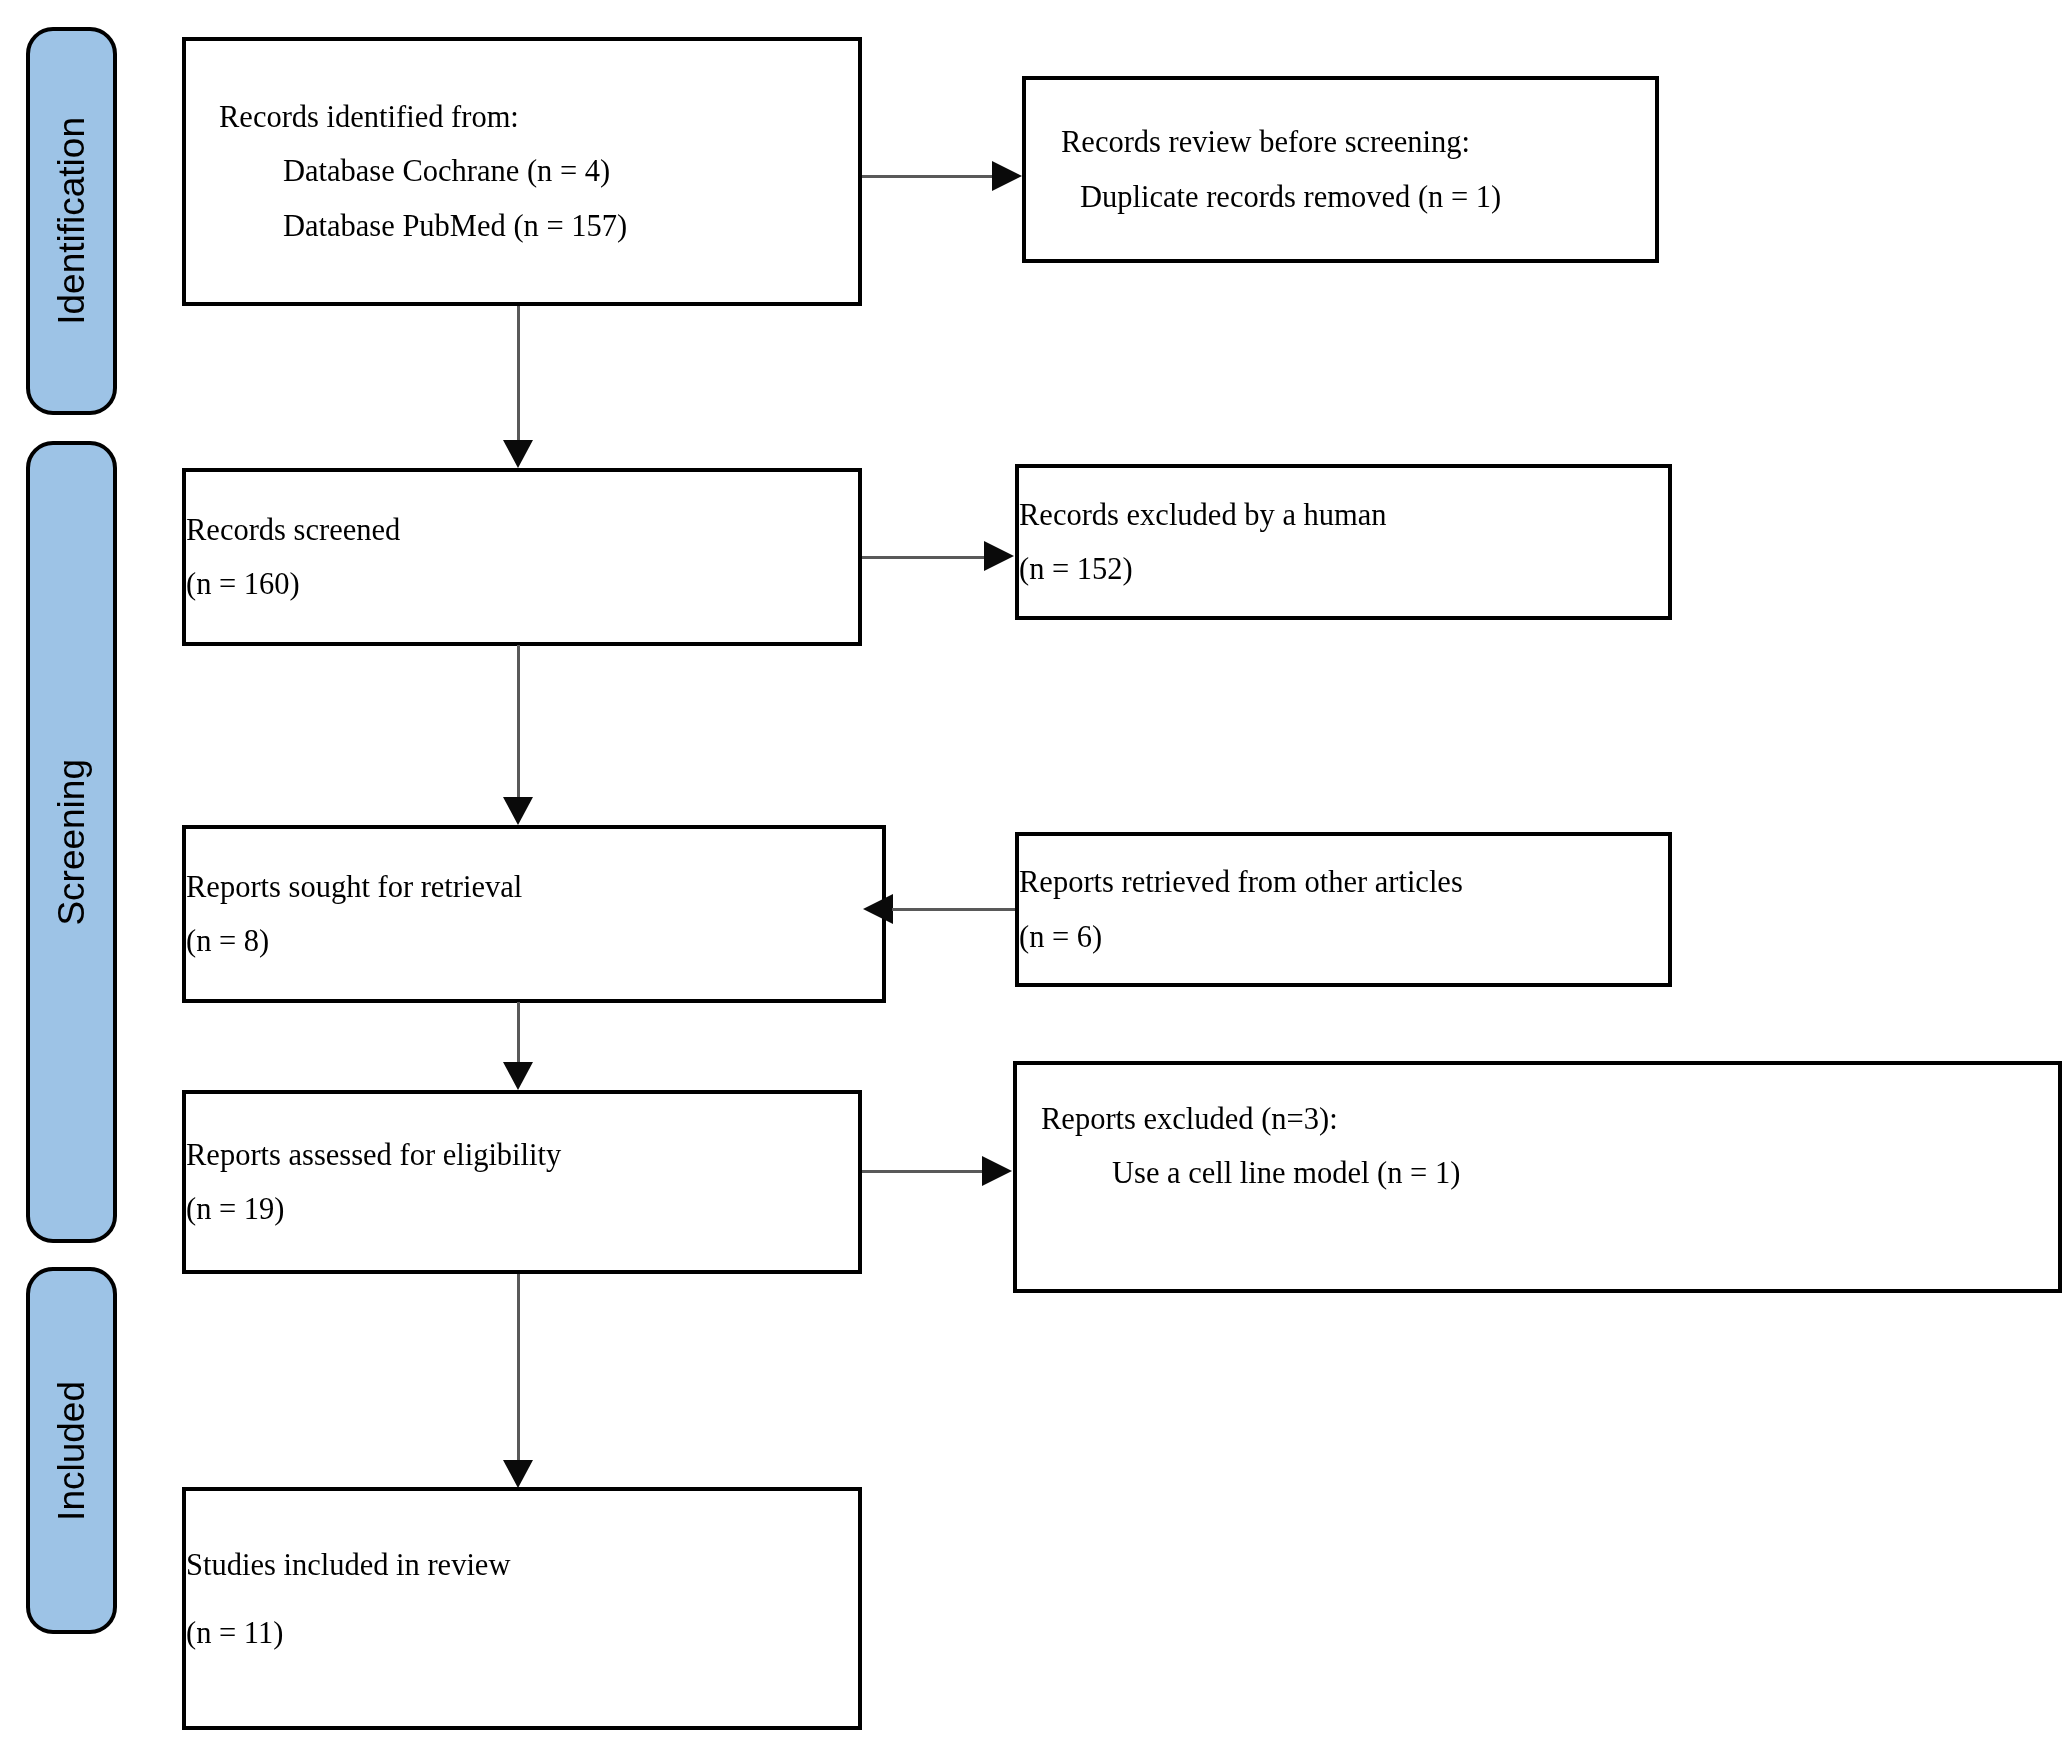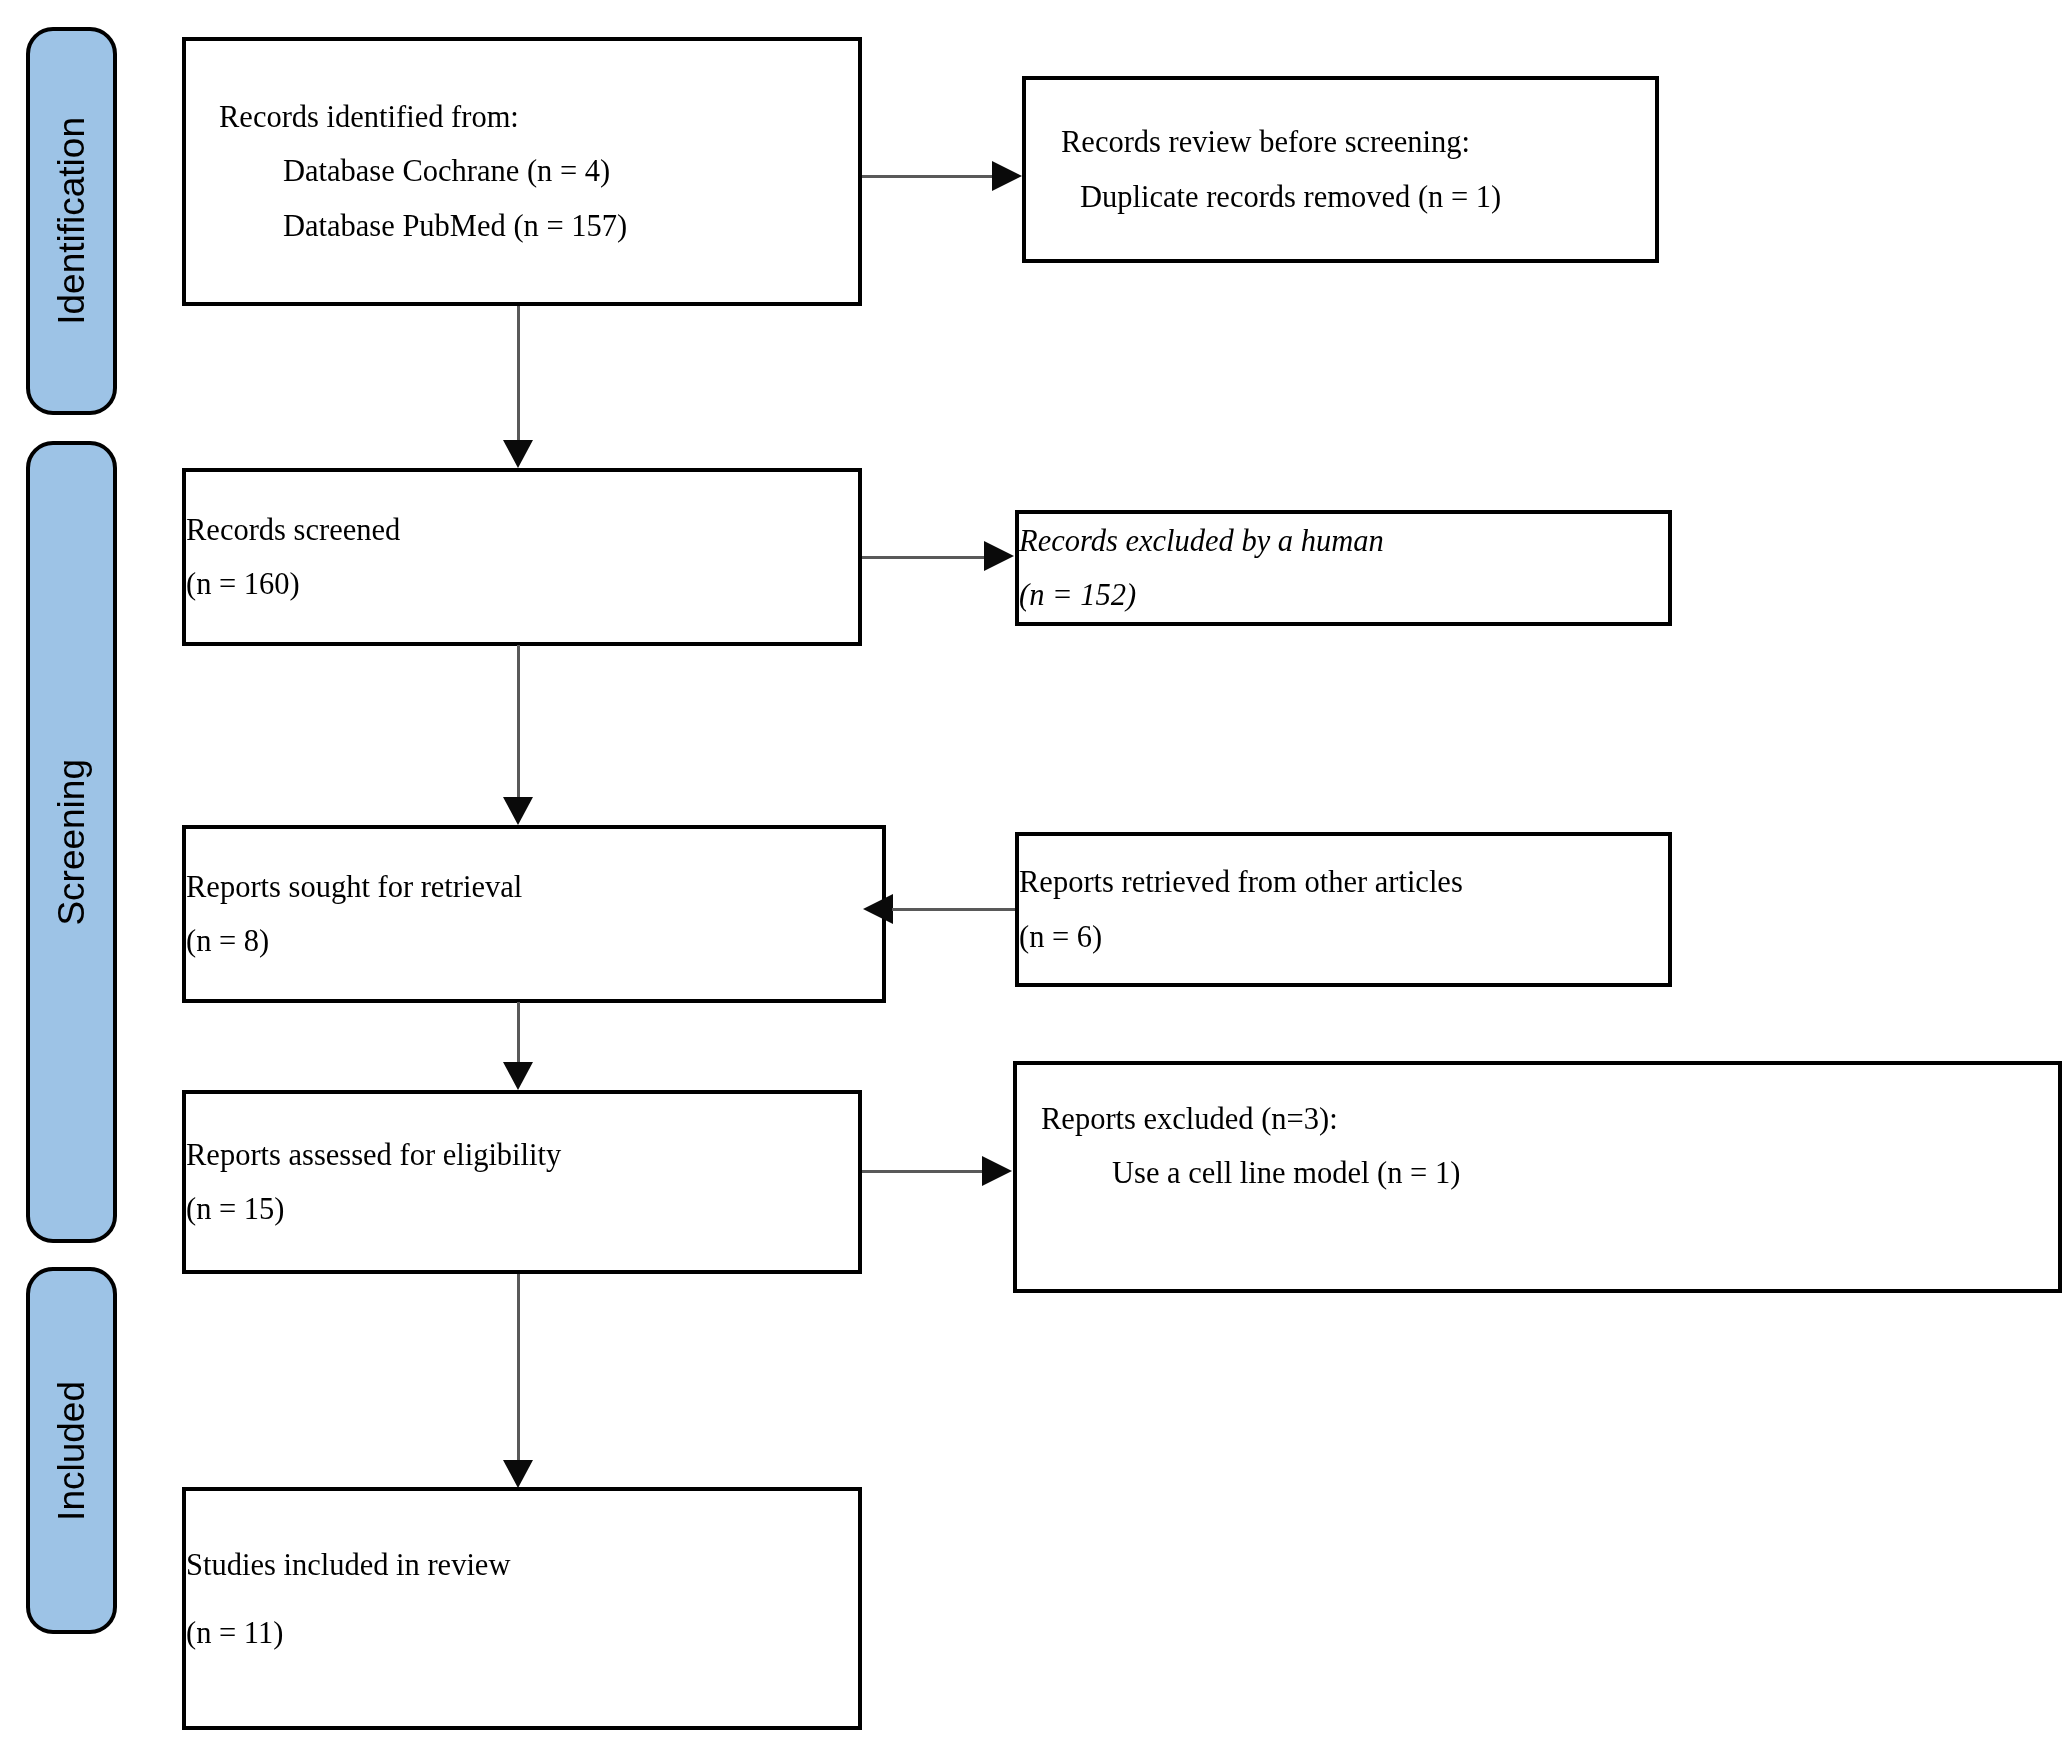--- a/index.html
+++ b/index.html
@@ -83,34 +83,34 @@
   <div>(n = 160)</div>
 </div>
 
 <div class="box center" style="left:182px;top:825px;width:704px;height:178px;">
   <div>Reports sought for retrieval</div>
   <div>(n = 8)</div>
 </div>
 
 <div class="box center" style="left:182px;top:1090px;width:680px;height:184px;">
   <div>Reports assessed for eligibility</div>
-  <div>(n = 15)</div>
+  <div>(n = 19)</div>
 </div>
 
 <div class="box center" style="left:182px;top:1487px;width:680px;height:243px;justify-content:flex-start;padding-top:47px;gap:14px;">
   <div>Studies included in review</div>
   <div>(n = 11)</div>
 </div>
 
 <div class="box left" style="left:1022px;top:76px;width:637px;height:187px;padding-left:35px;">
   <div>Records review before screening:</div>
   <div class="indent2">Duplicate records removed (n = 1)</div>
 </div>
 
-<div class="box center" style="left:1015px;top:510px;width:657px;height:116px;font-style:italic;">
+<div class="box center" style="left:1015px;top:464px;width:657px;height:156px;">
   <div>Records excluded by a human</div>
   <div>(n = 152)</div>
 </div>
 
 <div class="box center" style="left:1015px;top:832px;width:657px;height:155px;">
   <div>Reports retrieved from other articles</div>
   <div>(n = 6)</div>
 </div>
 
 <div class="box left" style="left:1013px;top:1061px;width:1049px;height:232px;padding-left:24px;padding-right:10.2px;justify-content:flex-start;padding-top:27px;">

